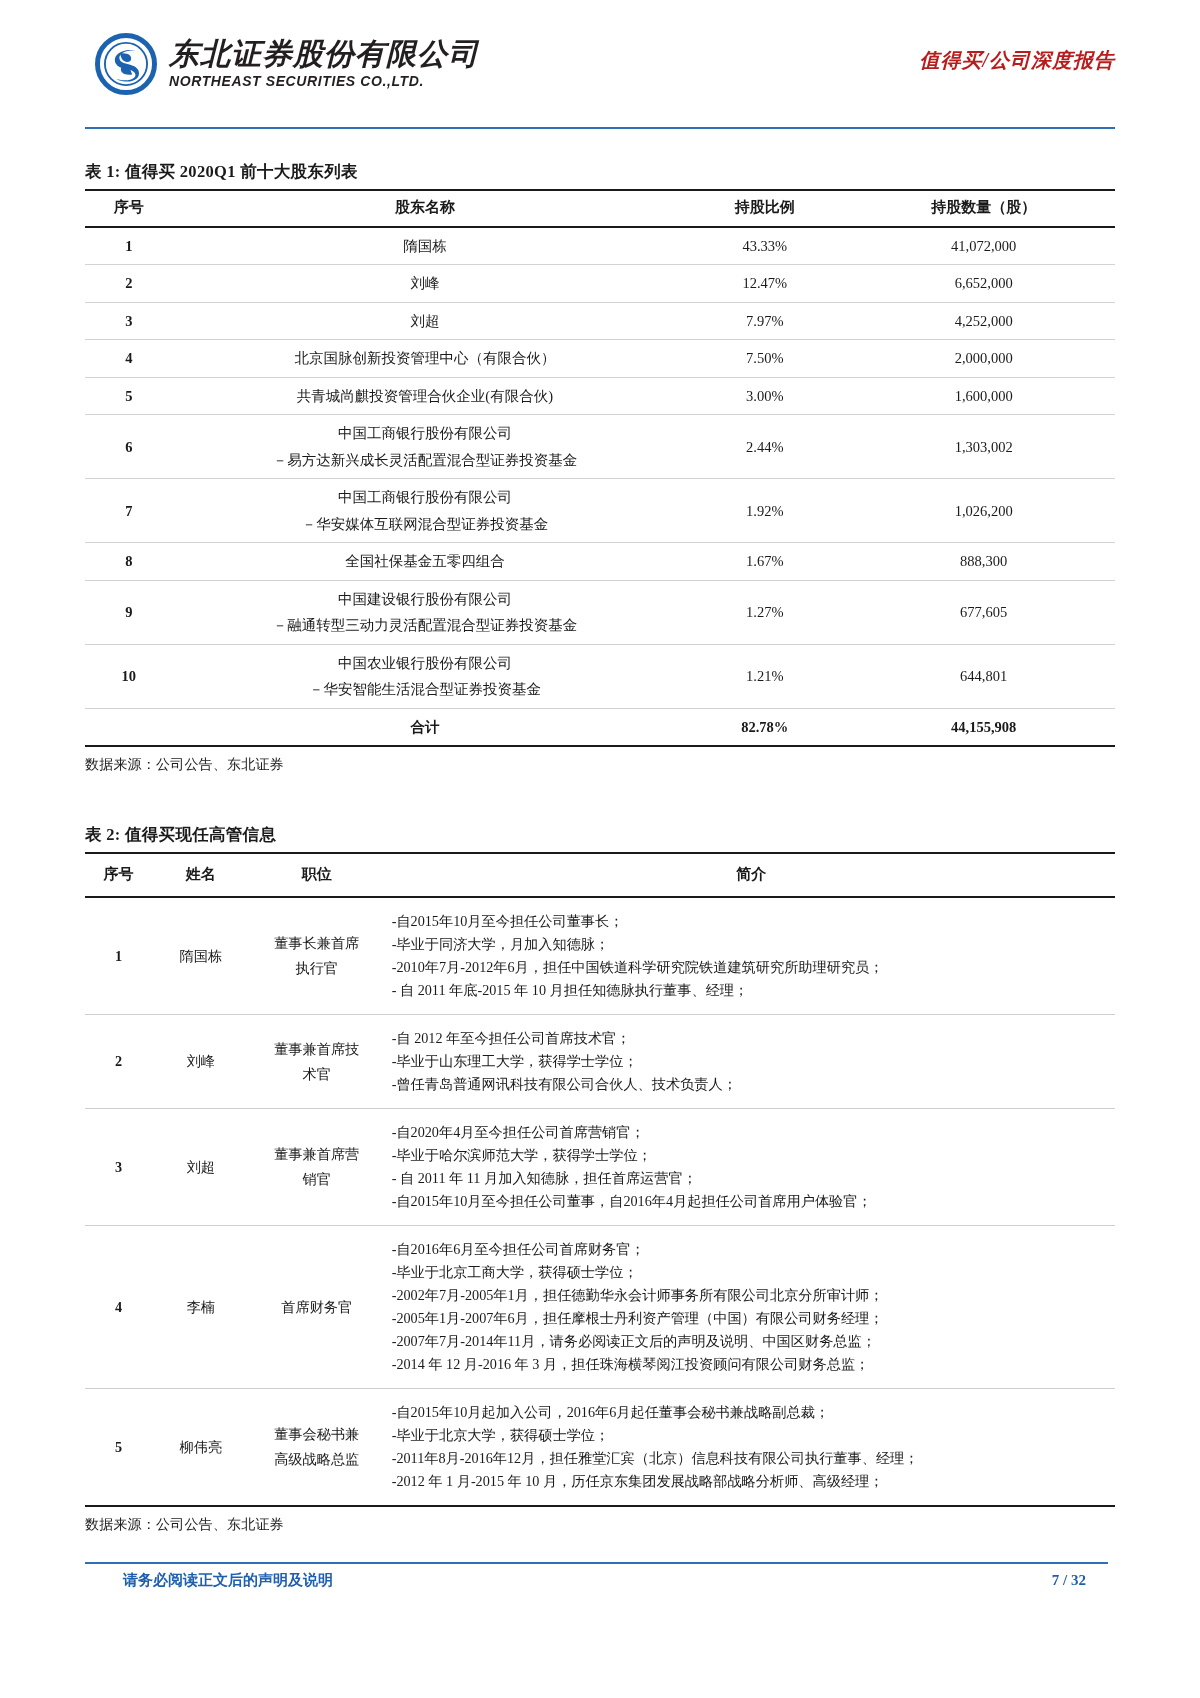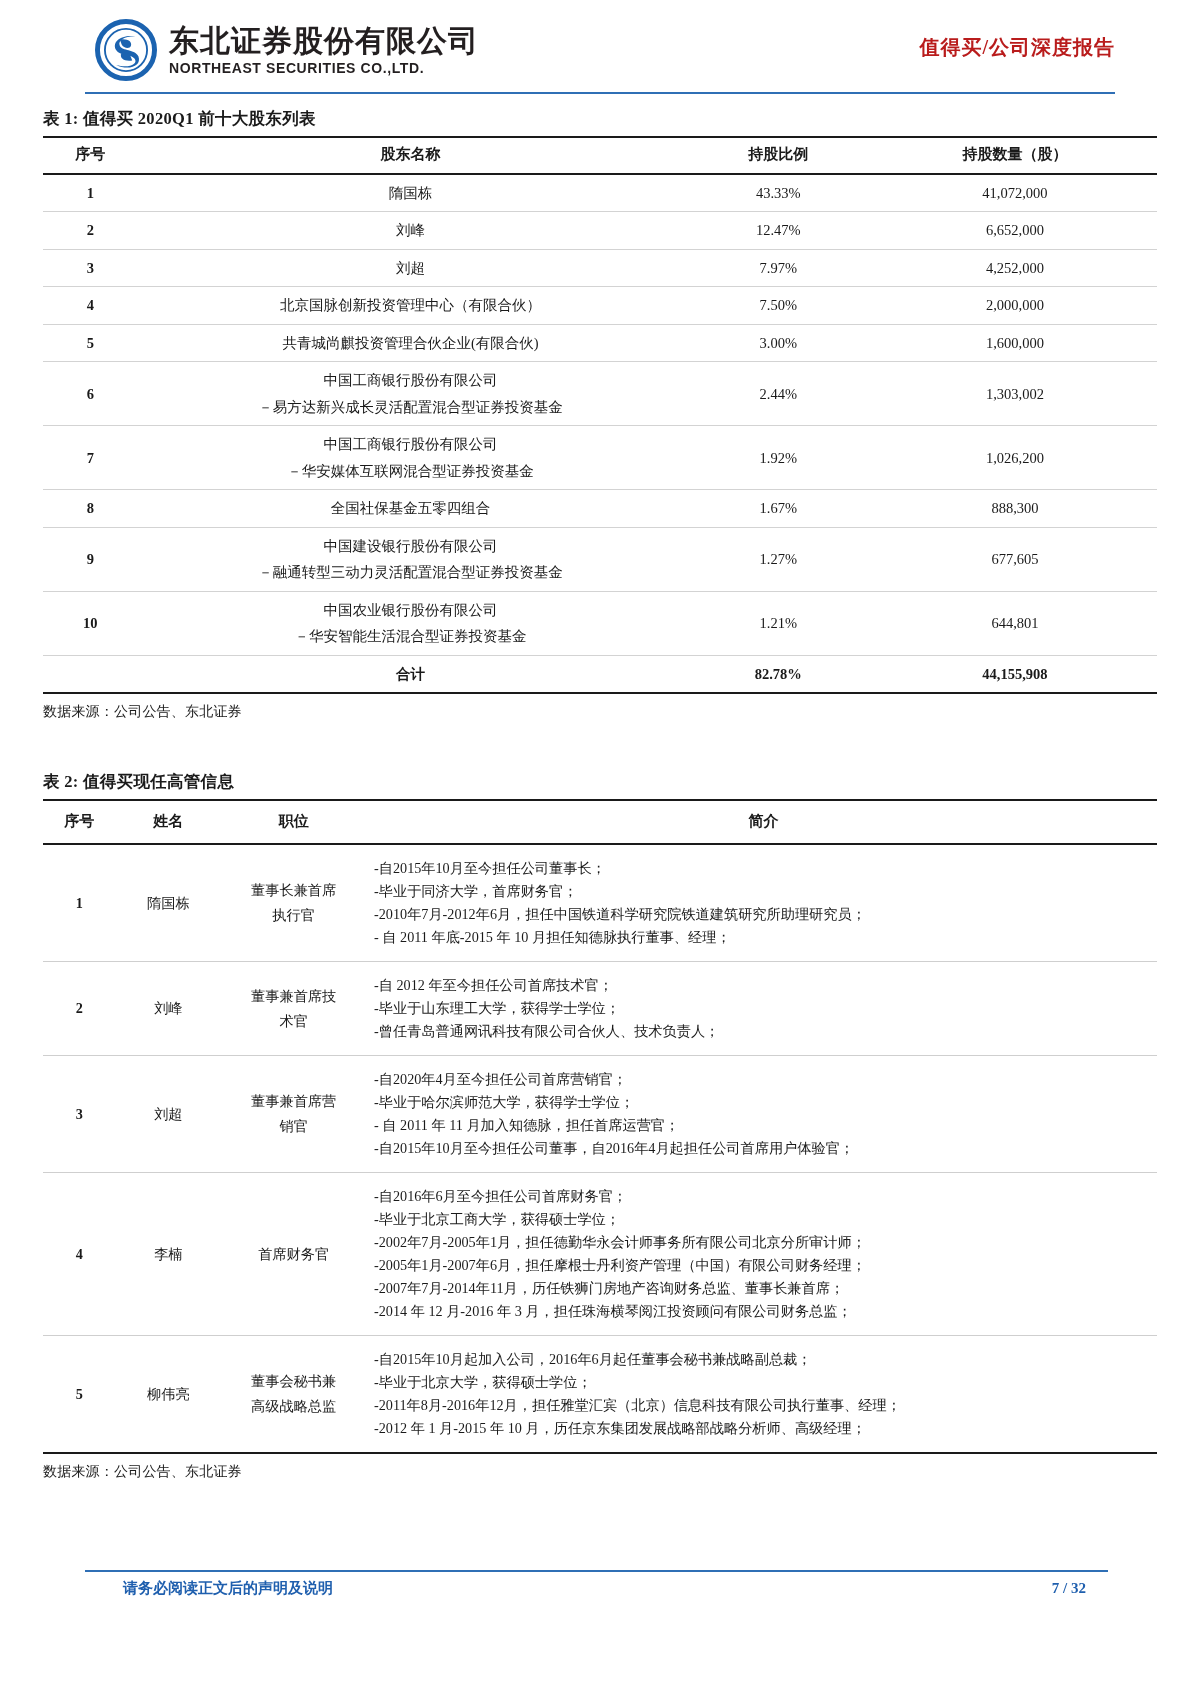--- a/index.html
+++ b/index.html
@@ -19,25 +19,26 @@
   .page {
     width: 1200px;
     height: 1698px;
     padding: 0;
     position: relative;
   }
 
   
   .header {
     position: relative;
-    height: 84px;
-    margin: 8px 85px 0 85px;
+    height: 127px;
+    margin: 0 85px 0 85px;
     display: flex;
     align-items: center;
     justify-content: space-between;
+    font-style: italic;
   }
   .brand {
     display: flex;
     align-items: center;
     gap: 12px;
     padding-left: 10px;
   }
   .brand-mark { width: 62px; height: 62px; flex: 0 0 62px; }
   .brand-text { display: flex; flex-direction: column; line-height: 1; }
   .brand-cn {
@@ -66,22 +67,22 @@
     white-space: nowrap;
     padding-bottom: 6px;
   }
   .header-rule {
     margin: 0 85px;
     border-top: 2.2px solid #2f6fb5;
   }
 
   
   .content {
-    margin: 0 43px;
-    padding-top: 14px;
+    margin: 0 85px;
+    padding-top: 32px;
   }
 
   .tbl-caption {
     font-family: "Liberation Serif", "DejaVu Serif", serif;
     font-weight: bold;
     font-size: 16.5px;
     color: #1a1a1a;
     margin-bottom: 6px;
     letter-spacing: 0.3px;
   }
@@ -341,21 +342,21 @@
 
         <tr>
           <td class="m-idx">1</td>
           <td class="m-name">隋国栋</td>
           <td class="m-pos">
             <span>董事长兼首席</span><br>
             <span>执行官</span>
           </td>
           <td class="m-bio">
             <span class="bio-line">-自2015年10月至今担任公司董事长；</span>
-            <span class="bio-line">-毕业于同济大学，首席财务官；</span>
+            <span class="bio-line">-毕业于同济大学，月加入知德脉；</span>
             <span class="bio-line">-2010年7月-2012年6月，担任中国铁道科学研究院铁道建筑研究所助理研究员；</span>
             <span class="bio-line">- 自 2011 年底-2015 年 10 月担任知德脉执行董事、经理；</span>
           </td>
         </tr>
 
         <tr>
           <td class="m-idx">2</td>
           <td class="m-name">刘峰</td>
           <td class="m-pos">
             <span>董事兼首席技</span><br>
@@ -387,21 +388,21 @@
           <td class="m-idx">4</td>
           <td class="m-name">李楠</td>
           <td class="m-pos">
             <span>首席财务官</span>
           </td>
           <td class="m-bio">
             <span class="bio-line">-自2016年6月至今担任公司首席财务官；</span>
             <span class="bio-line">-毕业于北京工商大学，获得硕士学位；</span>
             <span class="bio-line">-2002年7月-2005年1月，担任德勤华永会计师事务所有限公司北京分所审计师；</span>
             <span class="bio-line">-2005年1月-2007年6月，担任摩根士丹利资产管理（中国）有限公司财务经理；</span>
-            <span class="bio-line">-2007年7月-2014年11月，历任铁狮门房地产咨询财务总监、董事长兼首席；</span>
+            <span class="bio-line">-2007年7月-2014年11月，请务必阅读正文后的声明及说明、中国区财务总监；</span>
             <span class="bio-line">-2014 年 12 月-2016 年 3 月，担任珠海横琴阅江投资顾问有限公司财务总监；</span>
           </td>
         </tr>
 
         <tr>
           <td class="m-idx">5</td>
           <td class="m-name">柳伟亮</td>
           <td class="m-pos">
             <span>董事会秘书兼</span><br>
             <span>高级战略总监</span>

